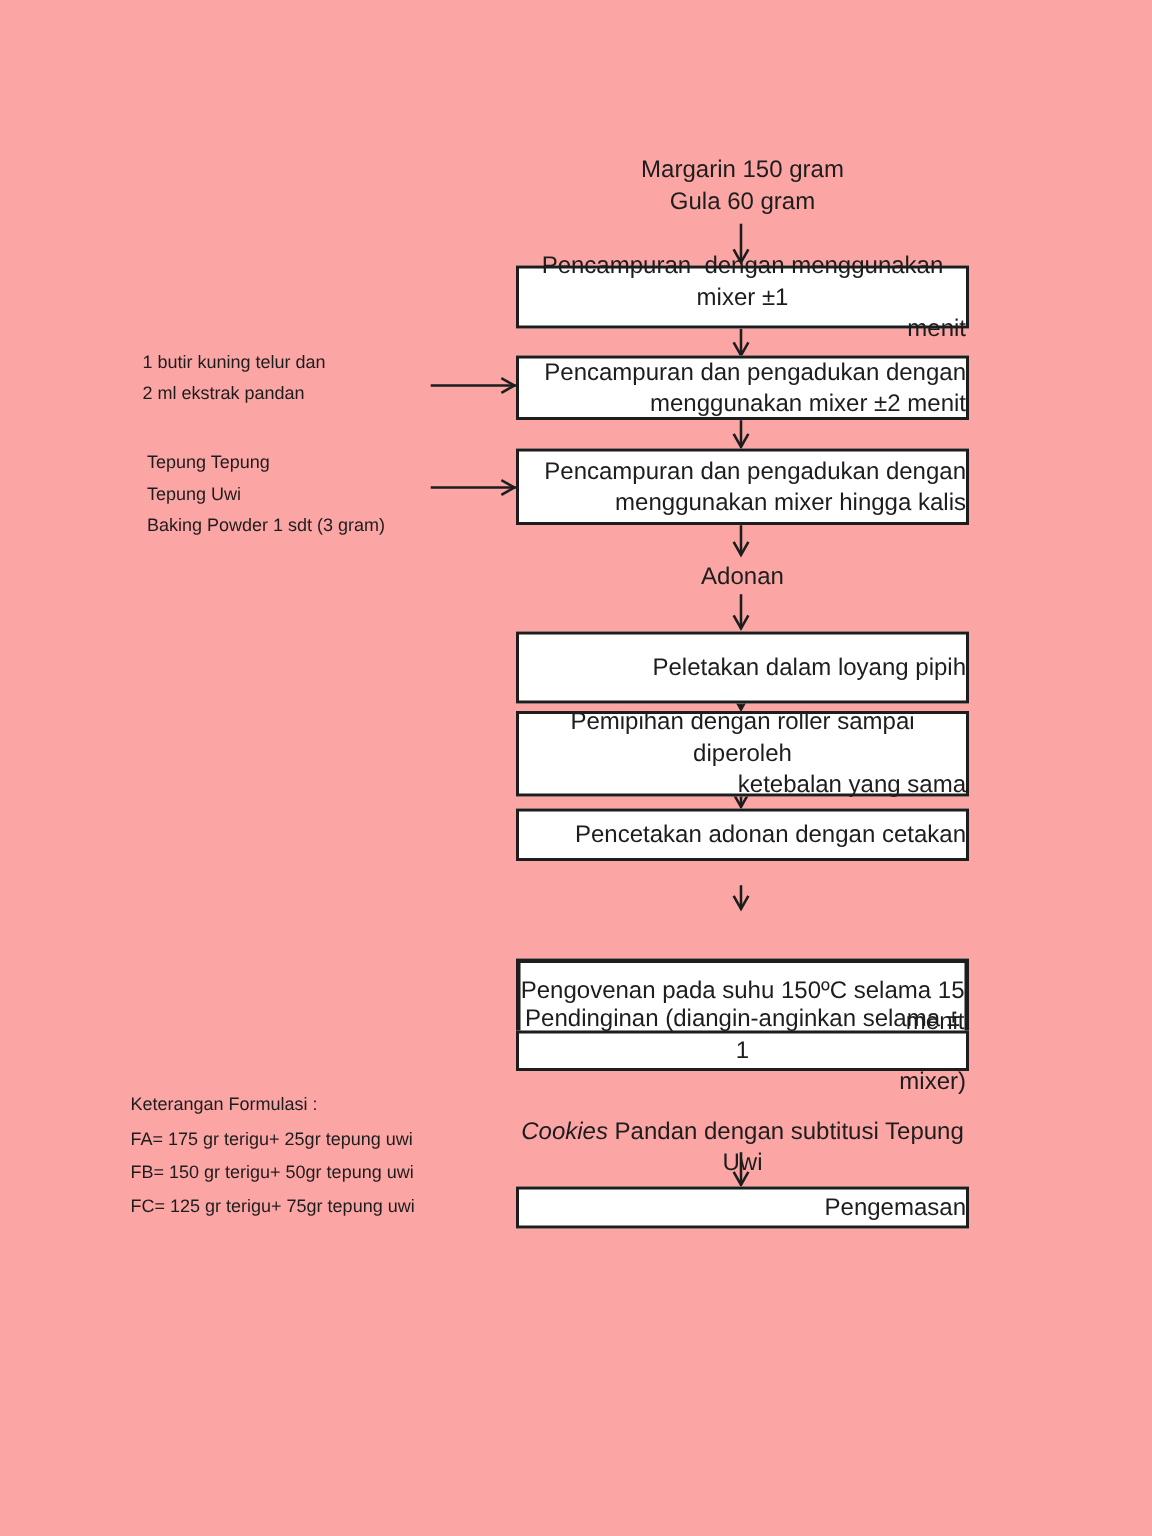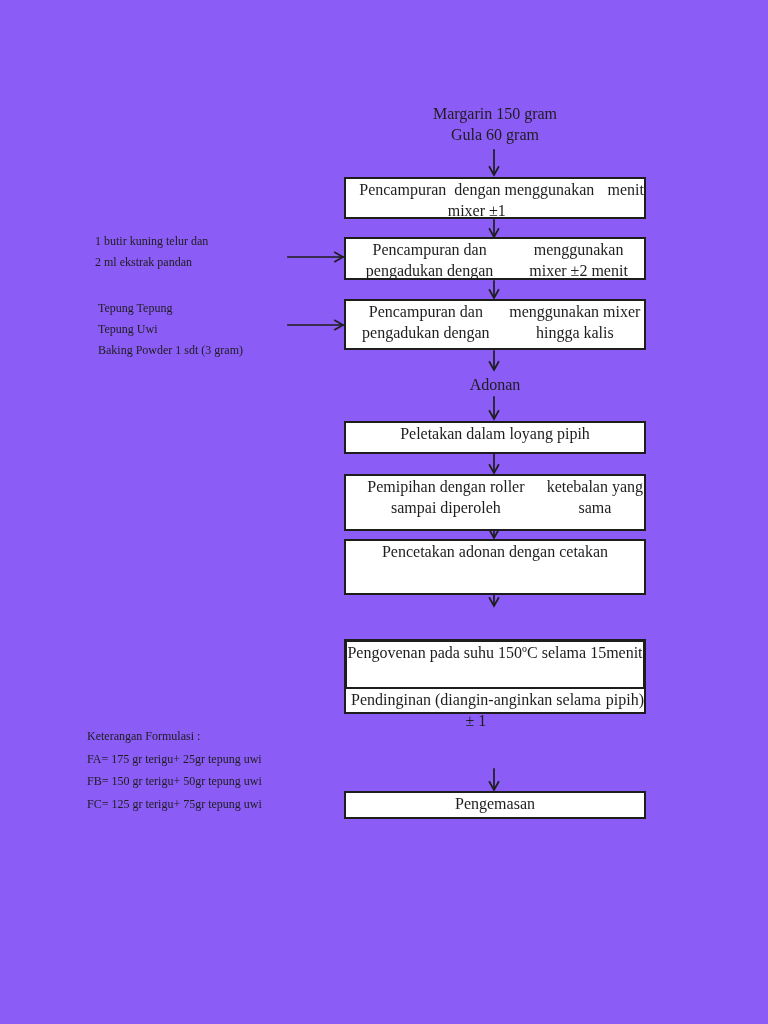--- a/index.html
+++ b/index.html
@@ -1,23 +1,23 @@
 <!DOCTYPE html>
 <html><head>
 <meta charset="utf-8">
 <style>
   html,body{margin:0;padding:0;background:#ffffff;}
   #canvas{
-    position:relative;width:768px;height:1024px;background:#8b5cf6;
-    font-family:Liberation Serif, serif;color:#1d1d1d;overflow:hidden;
+    position:relative;width:768px;height:1024px;background:#fca5a5;
+    font-family:Liberation Sans, sans-serif;color:#1d1d1d;overflow:hidden;
   }
   .box{
     position:absolute;left:344px;width:302px;box-sizing:border-box;
     border:2px solid #1d1d1d;background:#ffffff;
-    display:flex;flex-direction:row;justify-content:center;align-items:flex-start;
+    display:flex;flex-direction:column;justify-content:center;align-items:flex-end;
     font-size:16px;line-height:21px;text-align:center;
   }
   .box.thick{border-width:3px;}
   .bline{white-space:pre-wrap;}
   .clabel{
     position:absolute;left:344px;width:302px;text-align:center;
     font-size:16px;line-height:21px;white-space:pre-wrap;
   }
   .note{position:absolute;font-size:12px;}
   .nline{white-space:pre-wrap;}
@@ -92,43 +92,44 @@
     <div class="bline">menggunakan mixer ±2 menit</div>
   </div>
 
   <div class="box" style="top:299px;height:51px">
     <div class="bline">Pencampuran dan pengadukan dengan</div>
     <div class="bline">menggunakan mixer hingga kalis</div>
   </div>
 
   <div class="clabel" style="top:374px">Adonan</div>
 
-  <div class="box" style="top:421px;height:33px">
+  <div class="box" style="top:421px;height:48px">
     <div class="bline">Peletakan dalam loyang pipih</div>
   </div>
 
   <div class="box" style="top:474px;height:57px">
     <div class="bline">Pemipihan dengan roller sampai diperoleh</div>
     <div class="bline">ketebalan yang sama</div>
   </div>
 
-  <div class="box" style="top:539px;height:56px">
+  <div class="box" style="top:539px;height:35px">
     <div class="bline">Pencetakan adonan dengan cetakan</div>
   </div>
 
   <div class="box thick" style="top:639px;height:64px">
     <div class="bline">Pengovenan pada suhu 150ºC selama 15</div>
     <div class="bline">menit</div>
   </div>
 
   <div class="box" style="top:687px;height:27px">
     <div class="bline">Pendinginan (diangin-anginkan selama ± 1</div>
-    <div class="bline">pipih)</div>
+    <div class="bline">mixer)</div>
   </div>
 
+  <div class="clabel" style="top:744px"><i>Cookies</i><span> Pandan dengan subtitusi Tepung Uwi</span></div>
 
   <div class="box" style="top:791px;height:28px">
     <div class="bline">Pengemasan</div>
   </div>
 
   <div class="note" style="left:95px;top:231px;line-height:21px">
     <div class="nline">1 butir kuning telur dan</div>
     <div class="nline">2 ml ekstrak pandan</div>
   </div>
 

